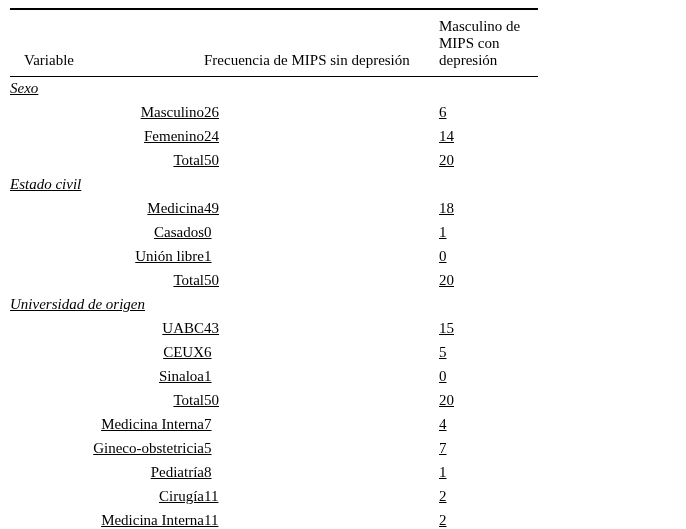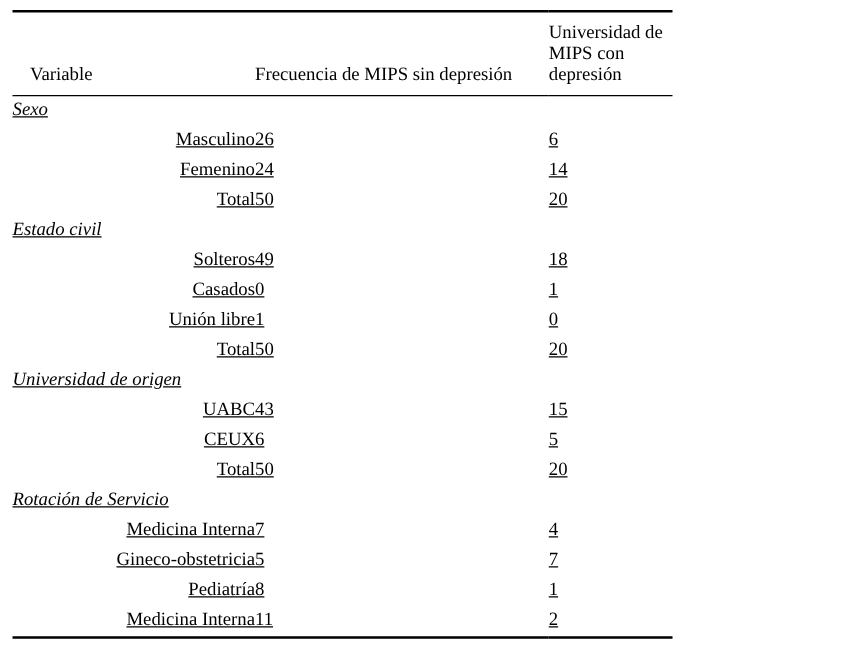--- a/index.html
+++ b/index.html
@@ -53,21 +53,21 @@
 </style>
 </head>
 <body>
 
 <div class="page">
   <table class="freq">
     <thead>
       <tr>
         <th class="col-variable">Variable</th>
         <th class="col-sin">Frecuencia de MIPS sin depresión</th>
-        <th class="col-con">Universidad de MIPS con depresión</th>
+        <th class="col-con">Masculino de MIPS con depresión</th>
       </tr>
     </thead>
     <tbody>
         <tr>
           <td colspan="3" class="section">Sexo</td>
         </tr>
         <tr>
           <td class="item">Masculino</td>
           <td class="val">26</td>
           <td class="val">6</td>
@@ -79,21 +79,21 @@
         </tr>
         <tr>
           <td class="item">Total</td>
           <td class="val">50</td>
           <td class="val">20</td>
         </tr>
         <tr>
           <td colspan="3" class="section">Estado civil</td>
         </tr>
         <tr>
-          <td class="item">Solteros</td>
+          <td class="item">Medicina</td>
           <td class="val">49</td>
           <td class="val">18</td>
         </tr>
         <tr>
           <td class="item">Casados</td>
           <td class="val">0</td>
           <td class="val">1</td>
         </tr>
         <tr>
           <td class="item">Unión libre</td>
@@ -112,42 +112,49 @@
           <td class="item">UABC</td>
           <td class="val">43</td>
           <td class="val">15</td>
         </tr>
         <tr>
           <td class="item">CEUX</td>
           <td class="val">6</td>
           <td class="val">5</td>
         </tr>
         <tr>
+          <td class="item">Sinaloa</td>
+          <td class="val">1</td>
+          <td class="val">0</td>
+        </tr>
+        <tr>
           <td class="item">Total</td>
           <td class="val">50</td>
           <td class="val">20</td>
-        </tr>
-        <tr>
-          <td colspan="3" class="section">Rotación de Servicio</td>
         </tr>
         <tr>
           <td class="item">Medicina Interna</td>
           <td class="val">7</td>
           <td class="val">4</td>
         </tr>
         <tr>
           <td class="item">Gineco-obstetricia</td>
           <td class="val">5</td>
           <td class="val">7</td>
         </tr>
         <tr>
           <td class="item">Pediatría</td>
           <td class="val">8</td>
           <td class="val">1</td>
         </tr>
         <tr>
+          <td class="item">Cirugía</td>
+          <td class="val">11</td>
+          <td class="val">2</td>
+        </tr>
+        <tr>
           <td class="item">Medicina Interna</td>
           <td class="val">11</td>
           <td class="val">2</td>
         </tr>
       </tbody>
   </table>
 </div>
 
 </body></html>

